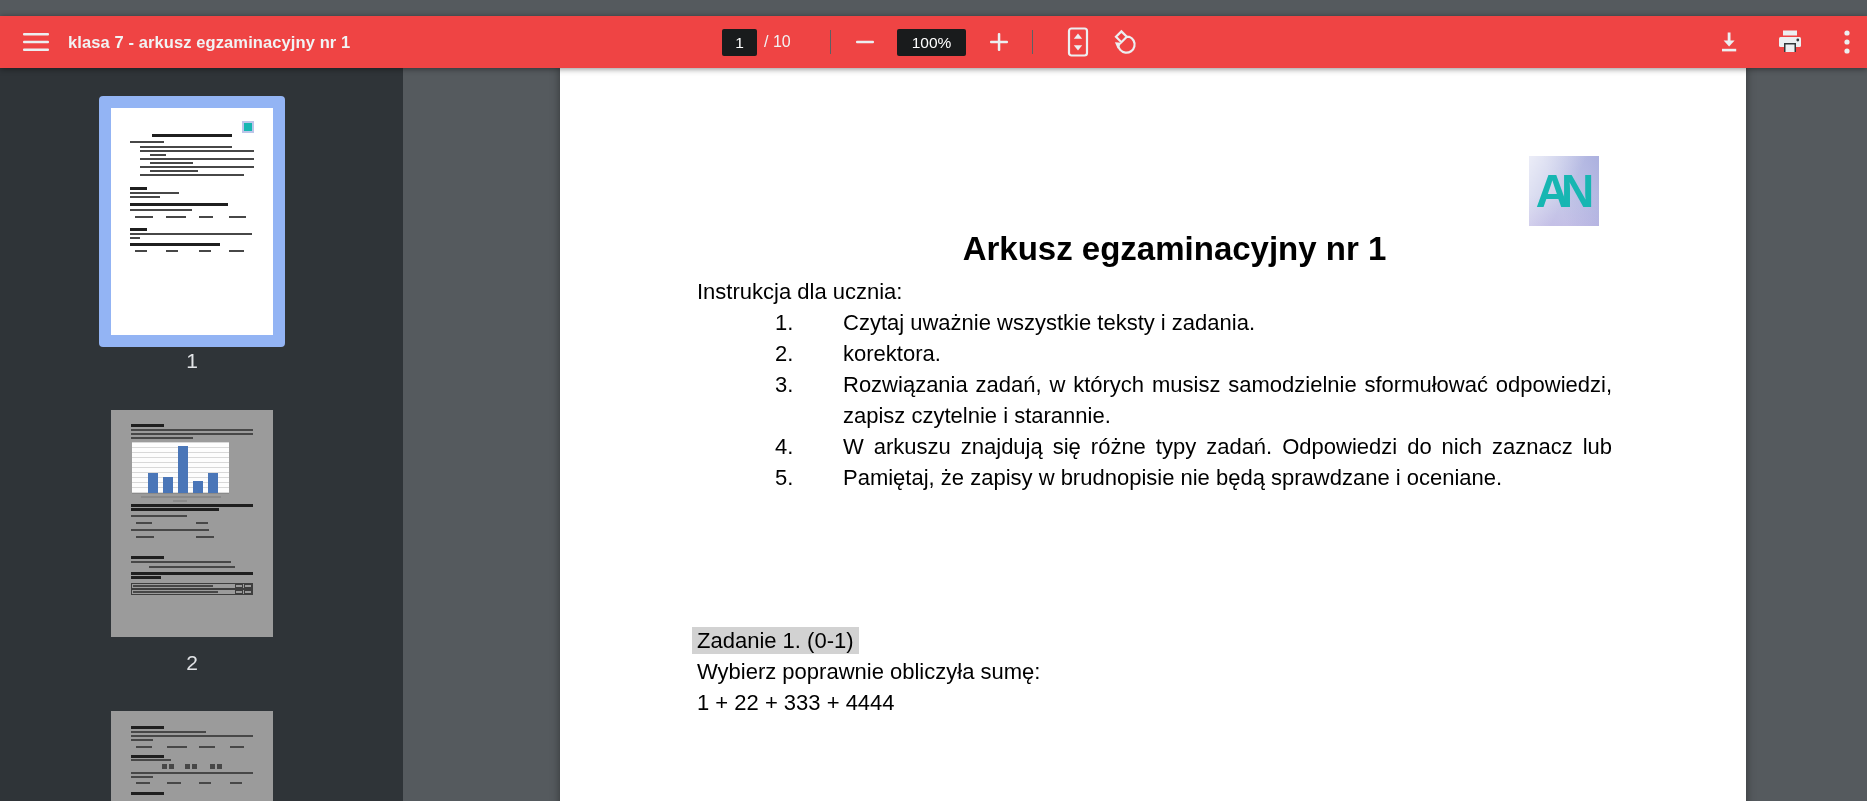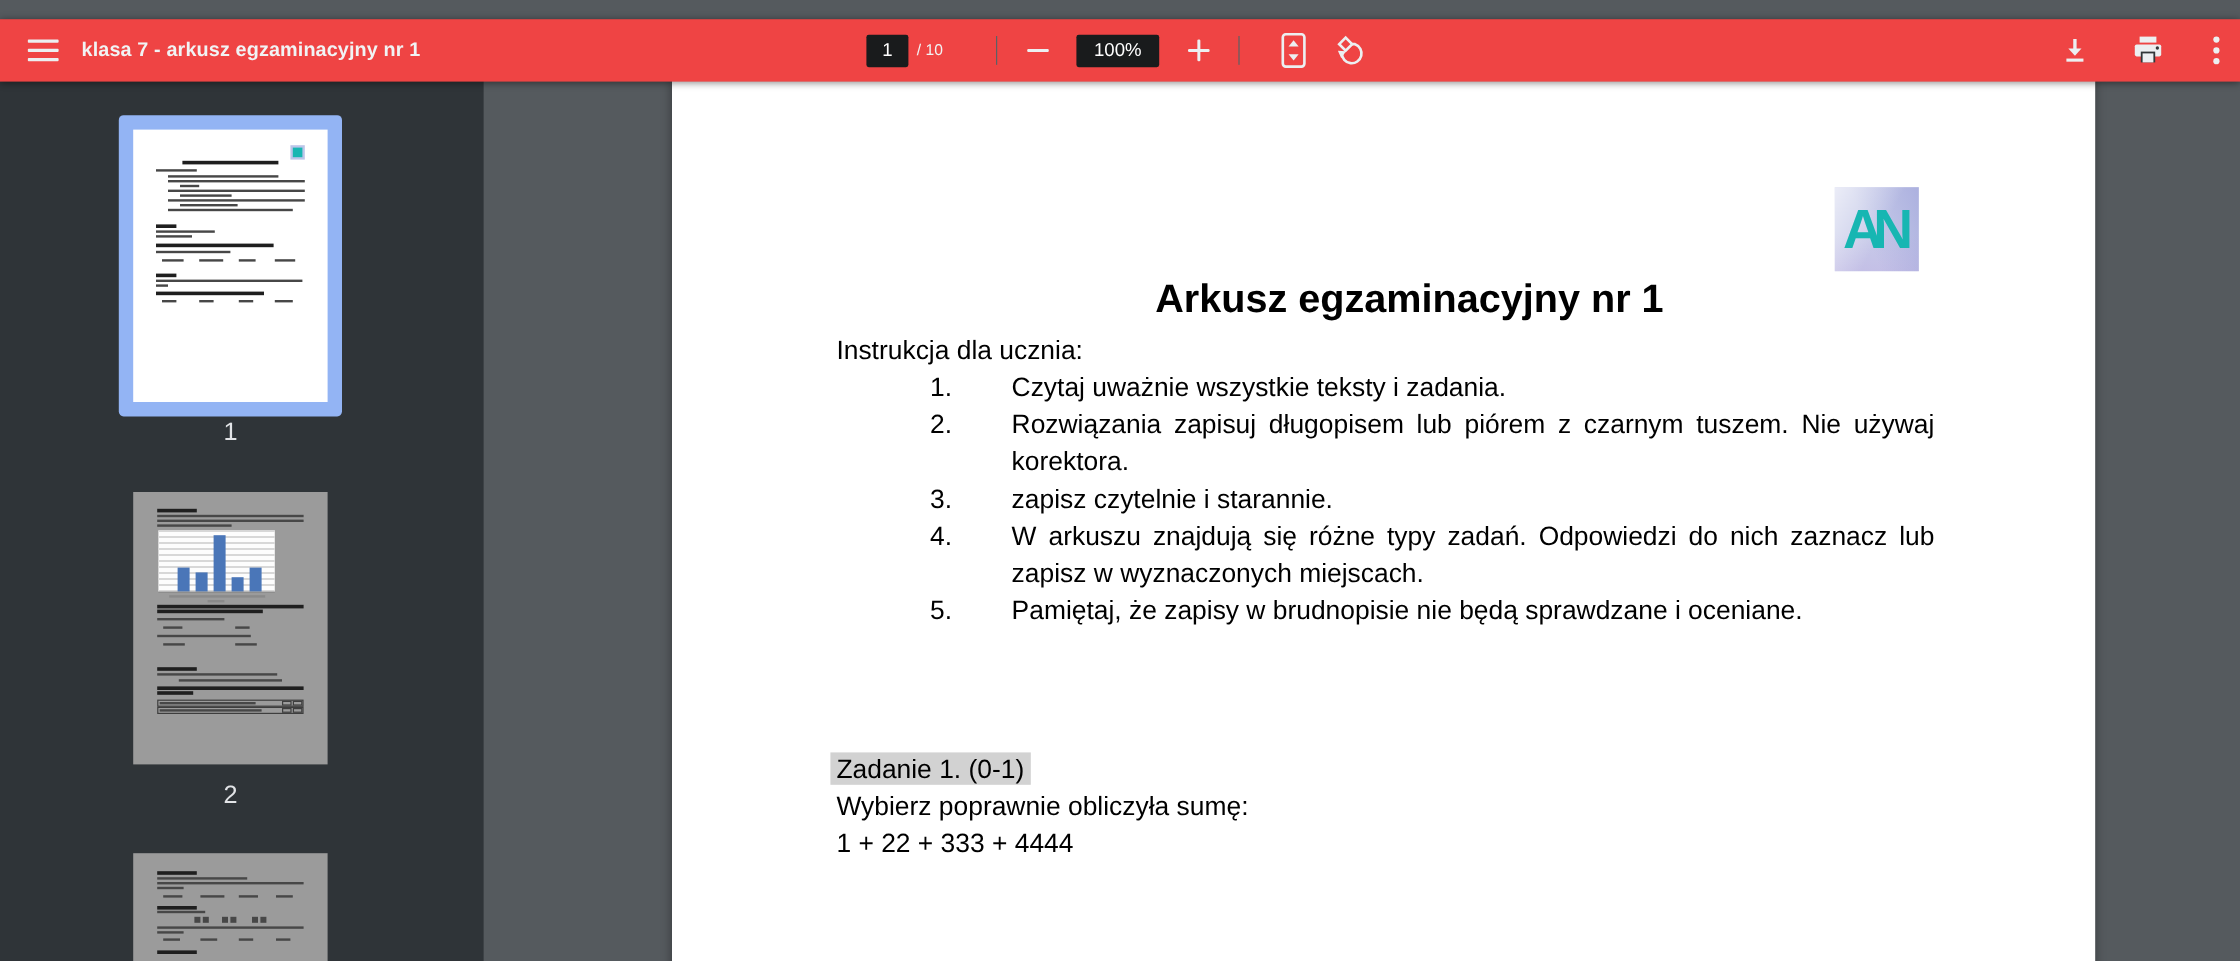--- a/index.html
+++ b/index.html
@@ -12,21 +12,21 @@
              background:#ef4444; z-index:10; box-shadow:0 1px 6px rgba(0,0,0,.45); }
   .tb-btn { position:absolute; top:4px; width:44px; height:44px; border:none; background:transparent;
             display:flex; align-items:center; justify-content:center; cursor:pointer; border-radius:50%; }
   .tb-title { position:absolute; left:68px; top:0; height:52px; line-height:52px;
               color:#f1f3f4; font-size:16.5px; font-weight:700; letter-spacing:.1px; }
   .tb-center { position:absolute; left:0; top:0; height:52px; width:100%; }
   .page-input { position:absolute; left:722px; top:13px; width:35px; height:27px;
                 background:#191b1c; border:none; border-radius:2px; color:#fff;
                 text-align:center; font-size:15.5px; font-family:inherit; }
   .page-count { position:absolute; left:764px; top:0; height:64px; line-height:52px;
-                color:#f1f3f4; font-size:13px; }
+                color:#f1f3f4; font-size:16px; }
   .tb-sep { position:absolute; top:14px; width:1px; height:24px; background:#5c6064; }
   .zoom-box { position:absolute; left:897px; top:13px; width:69px; height:27px;
               background:#191b1c; border-radius:2px; color:#fff; font-size:15.5px;
               text-align:center; line-height:27px; }
   svg.ic { display:block; }
   .ic * { fill:#eceff1; }
   .ic .st { fill:none; stroke:#eceff1; stroke-width:2.2; }
 
   
   .sidebar { position:absolute; left:0; top:52px; width:403px; bottom:0;
@@ -260,31 +260,30 @@
 
       <div class="col flow1">
         <div>Instrukcja dla ucznia:</div>
 
         <div class="li">
           <span class="num">1.</span>
           <div>Czytaj uważnie wszystkie teksty i zadania.</div>
         </div>
         <div class="li">
           <span class="num">2.</span>
-          <div class="jl">Rozwiązania zapisuj długopisem lub piórem z czarnym tuszem. Nie używaj</div>
           <div>korektora.</div>
         </div>
         <div class="li">
           <span class="num">3.</span>
+          <div class="jl">Rozwiązania zadań, w których musisz samodzielnie sformułować odpowiedzi,</div>
           <div>zapisz czytelnie i starannie.</div>
         </div>
         <div class="li">
           <span class="num">4.</span>
           <div class="jl">W arkuszu znajdują się różne typy zadań. Odpowiedzi do nich zaznacz lub</div>
-          <div>zapisz w wyznaczonych miejscach.</div>
         </div>
         <div class="li">
           <span class="num">5.</span>
           <div>Pamiętaj, że zapisy w brudnopisie nie będą sprawdzane i oceniane.</div>
         </div>
       </div>
 
       <div class="col flow2">
         <div><span class="hl">Zadanie 1. (0-1)</span></div>
         <div>Wybierz poprawnie obliczyła sumę:</div>

